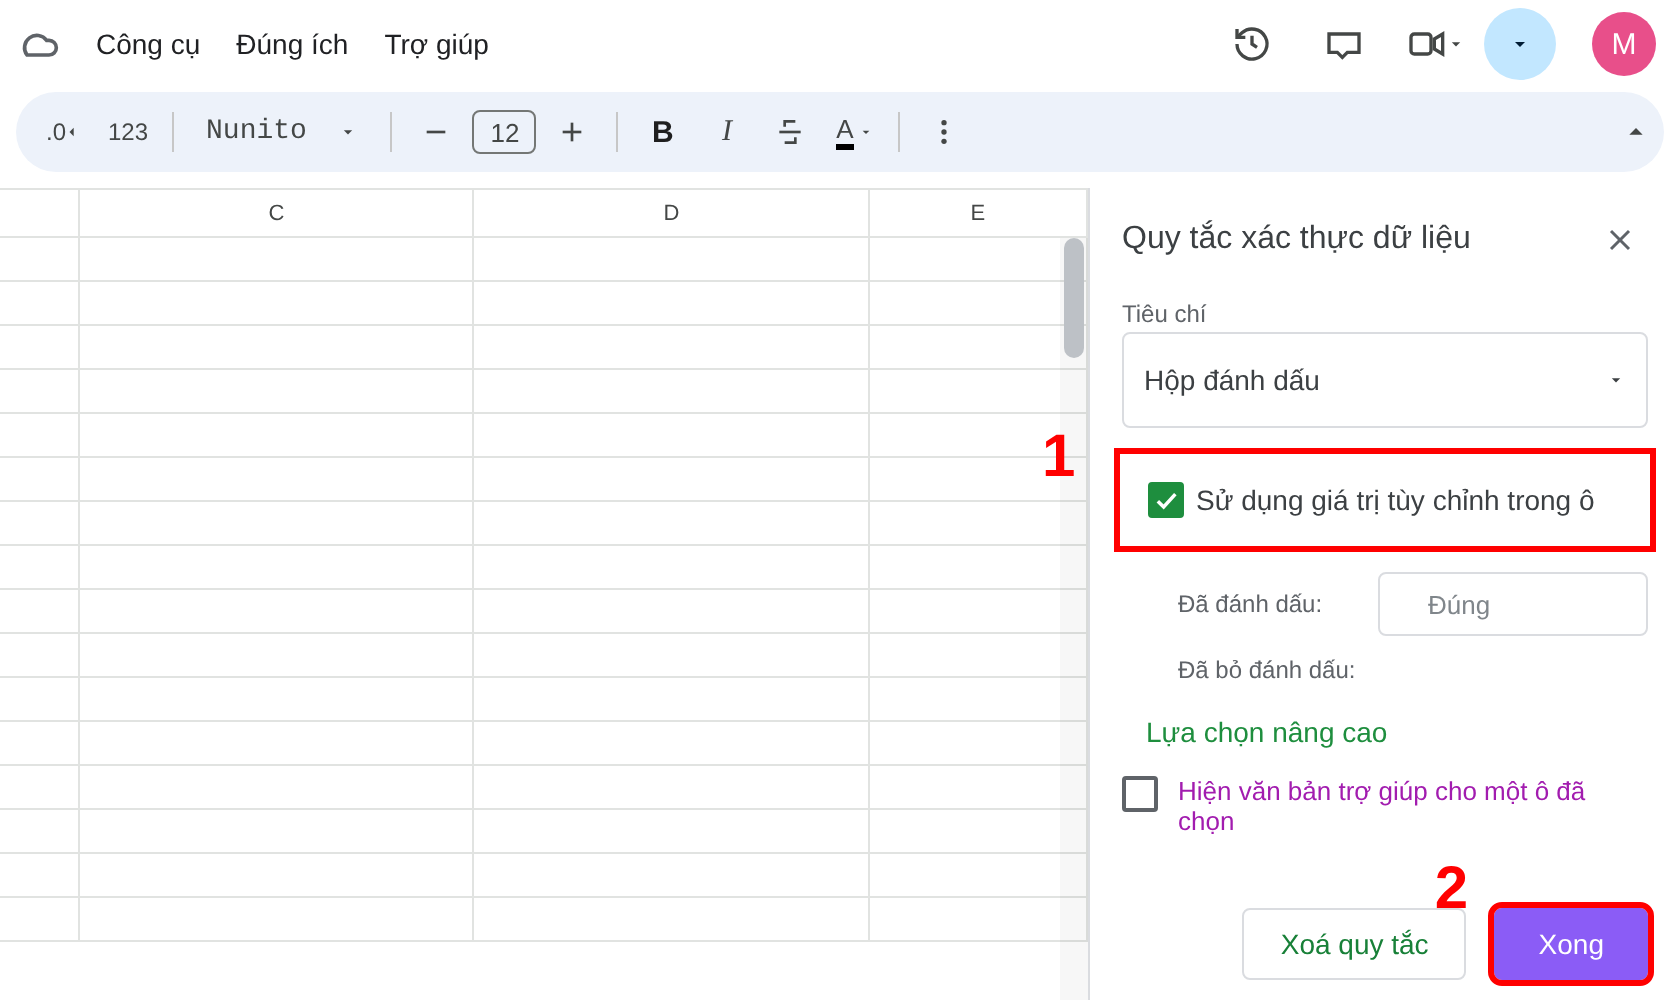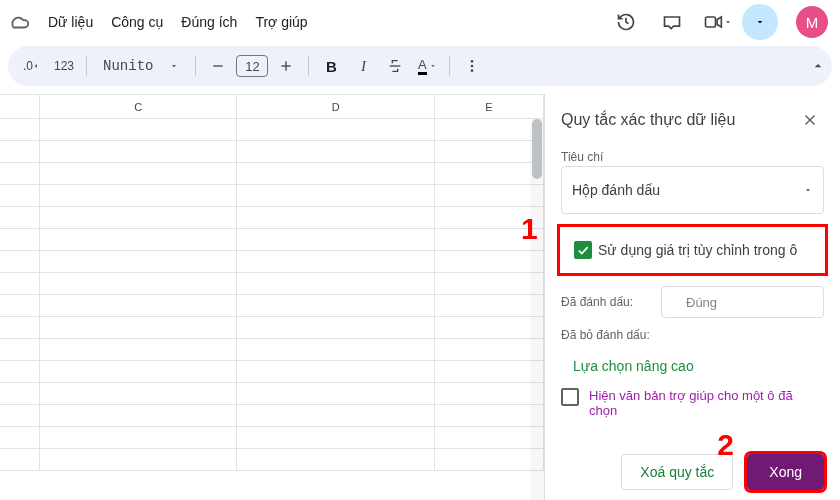--- a/index.html
+++ b/index.html
@@ -126,39 +126,39 @@
     display:flex; align-items:center; justify-content:center;
     background:#1e8e3e;
   }
   .chk svg { color:#fff; }
   .chk-empty {
     width:18px; height:18px; border:2px solid #5f6368; border-radius:2px;
     flex-shrink:0;
   }
   .highlight-1 { border: 3px solid #ff0000; margin: 0 -4px; padding: 6px 8px; }
   .field-row { display:flex; align-items:center; gap:8px; font-size:12px; color:#5f6368; }
-  .field-row label { width:92px; }
+  .field-row label { width:92px;margin-left:28px; }
   .field-input {
     flex:1; height:32px; border:1px solid #dadce0; border-radius:4px;
     padding:0 24px; font-size:13px; color:#80868b;
     display:flex; align-items:center;
   }
   .adv-link { color:#1e8e3e; font-size:14px; font-weight:500; padding: 6px 0 2px 12px; }
   .help-row { display:flex; align-items:flex-start; gap:10px; font-size:13px; color:#a21caf; padding: 2px 0; }
   .sp-footer {
     display:flex; justify-content:flex-end; gap:14px;
     margin-top:auto; padding-top:8px;
   }
   .btn-outline {
     border:1px solid #dadce0; background:#fff; color:#188038;
     height:36px; padding:0 18px; border-radius:4px; font-size:14px; font-weight:500;
     display:flex; align-items:center;
   }
   .btn-primary {
-    background:#701a75; color:#fff;
+    background:#8b5cf6; color:#fff;
     height:36px; padding:0 22px; border-radius:4px; font-size:14px; font-weight:500;
     display:flex; align-items:center;text-align:center;
   }
   .highlight-2 { outline:3px solid #ff0000; }
 
   
   .annot {
     position:absolute; color:#ff0000; font-size:30px; font-weight:700;
     font-family: Arial, sans-serif;
     pointer-events:none;
@@ -167,21 +167,20 @@
 </head>
 <body>
 
 <div class="header">
   <div class="cloud-icon">
     <svg width="22" height="22" viewBox="0 0 24 24" fill="none" stroke="currentColor" stroke-width="2">
         <path d="M18 10h-1.3A6 6 0 1 0 6 18h12a4 4 0 0 0 0-8z"></path>
       </svg>
   </div>
   <div class="menu-bar">
-    <div class="menu-item">Dữ liệu</div>
     <div class="menu-item">Công cụ</div>
     <div class="menu-item">Đúng ích</div>
     <div class="menu-item">Trợ giúp</div>
   </div>
   <div class="flex-spacer"></div>
   <div class="hdr-icon">
     <svg width="20" height="20" viewBox="0 0 24 24" fill="none" stroke="currentColor" stroke-width="2">
         <path d="M3 12a9 9 0 1 0 3-6.7L3 8"></path>
         <polyline points="3 3 3 8 8 8"></polyline>
         <polyline points="12 7 12 12 15 14"></polyline>

